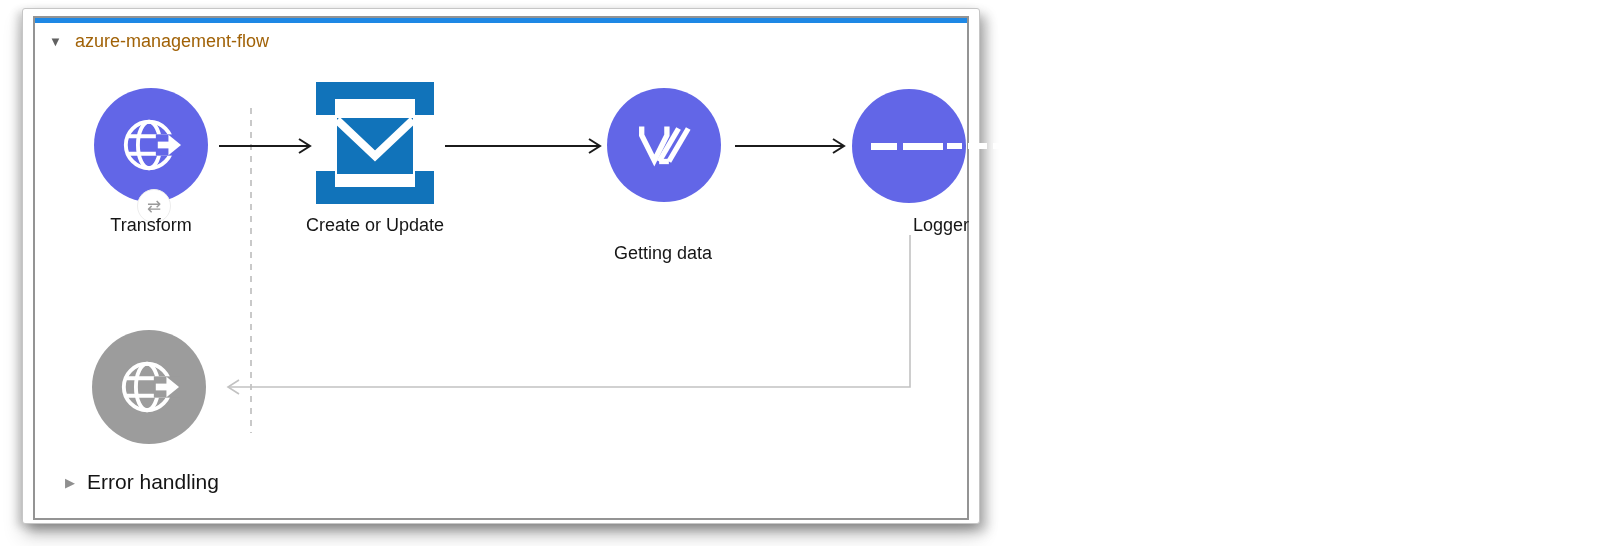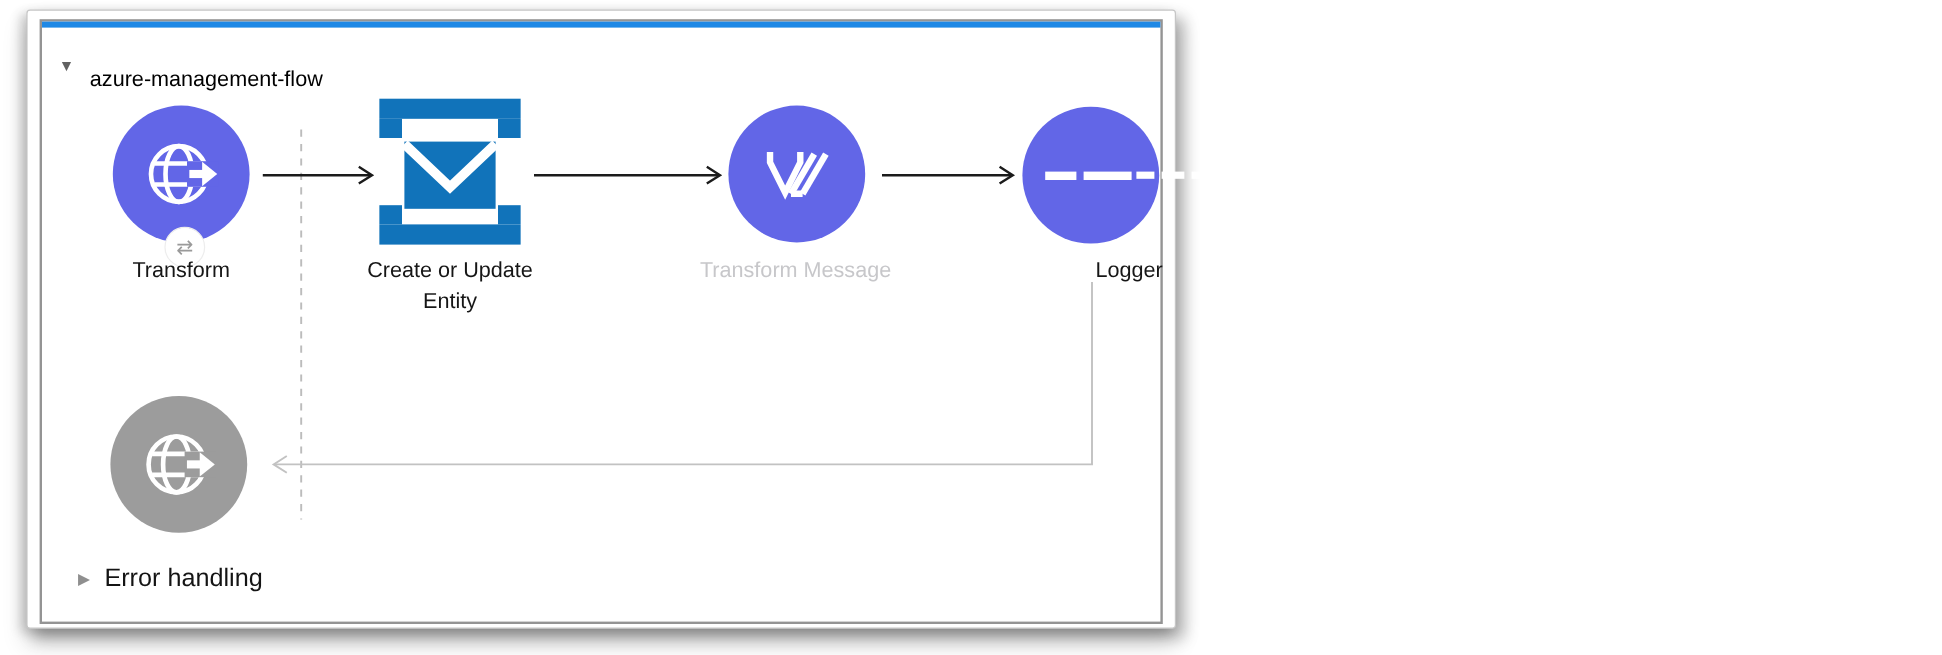--- a/index.html
+++ b/index.html
@@ -15,21 +15,21 @@
   }
   
   .flow-box {
     position:absolute; left:10px; top:7px; width:932px; height:500px;
     border:2px solid #949494; background:#ffffff;
   }
   .accent-bar { height:5px; background:#1e88e5; }
   .flow-header { position:absolute; left:14px; top:13px; display:flex; align-items:center; gap:13px; }
   .tri-down { font-size:13px; color:#616161; line-height:1; cursor:pointer; }
   .tri-right { font-size:13px; color:#8f8f8f; line-height:1; cursor:pointer; }
-  .flow-title { font-size:18px; color:#000000;margin-top:25px; }
+  .flow-title { font-size:18px; color:#a16207; }
 
   .node-circle {
     position:absolute; width:114px; height:114px; border-radius:50%;
     display:flex; align-items:center; justify-content:center;
   }
   .purple { background:#6266e7; }
   .gray   { background:#9c9c9c; }
 
   .node-label {
     position:absolute; text-align:center; font-size:18px; color:#161616; line-height:26px;
@@ -118,34 +118,33 @@
             <rect x="0" y="105" width="118" height="17"></rect>
             <rect x="0" y="89" width="19" height="16"></rect>
             <rect x="99" y="89" width="19" height="16"></rect>
             <rect x="21" y="36" width="76" height="56"></rect>
           </g>
           <polyline points="21,38 59,74 97,38" stroke="#ffffff" stroke-width="8" fill="none"></polyline>
         </svg>
       </div>
       <div class="node-label" style="left:255px; top:194px; width:170px;">
         <div>Create or Update</div>
-        <div>Entity</div>
       </div>
 
       <div class="node-circle purple" style="left:572px; top:70px;">
         <svg width="64" height="48" viewBox="0 0 66 48">
           <g stroke="#ffffff" stroke-width="5.5" fill="none" stroke-linejoin="miter">
             <path d="M10 5 V14 L23 40 L36 14 V5"></path>
             <path d="M28 41 L48 7"></path>
             <path d="M38 41 L58 7"></path>
             <path d="M28 41 H38"></path>
           </g>
         </svg>
       </div>
-      <div class="node-label muted" style="left:518px; top:194px; width:220px;">Transform Message</div>
+      <div class="node-label" style="left:518px; top:222px; width:220px;">Getting data</div>
 
       <div class="node-circle purple" style="left:817px; top:71px;">
         <div class="log-icon">
           <div class="log-row">
               <span class="bar" style="width:26px"></span>
               <span class="bar" style="width:40px"></span>
             </div>
           <div class="log-row">
               <span class="bar bar-s" style="width:15px"></span>
               <span class="bar bar-s" style="width:19px"></span>

